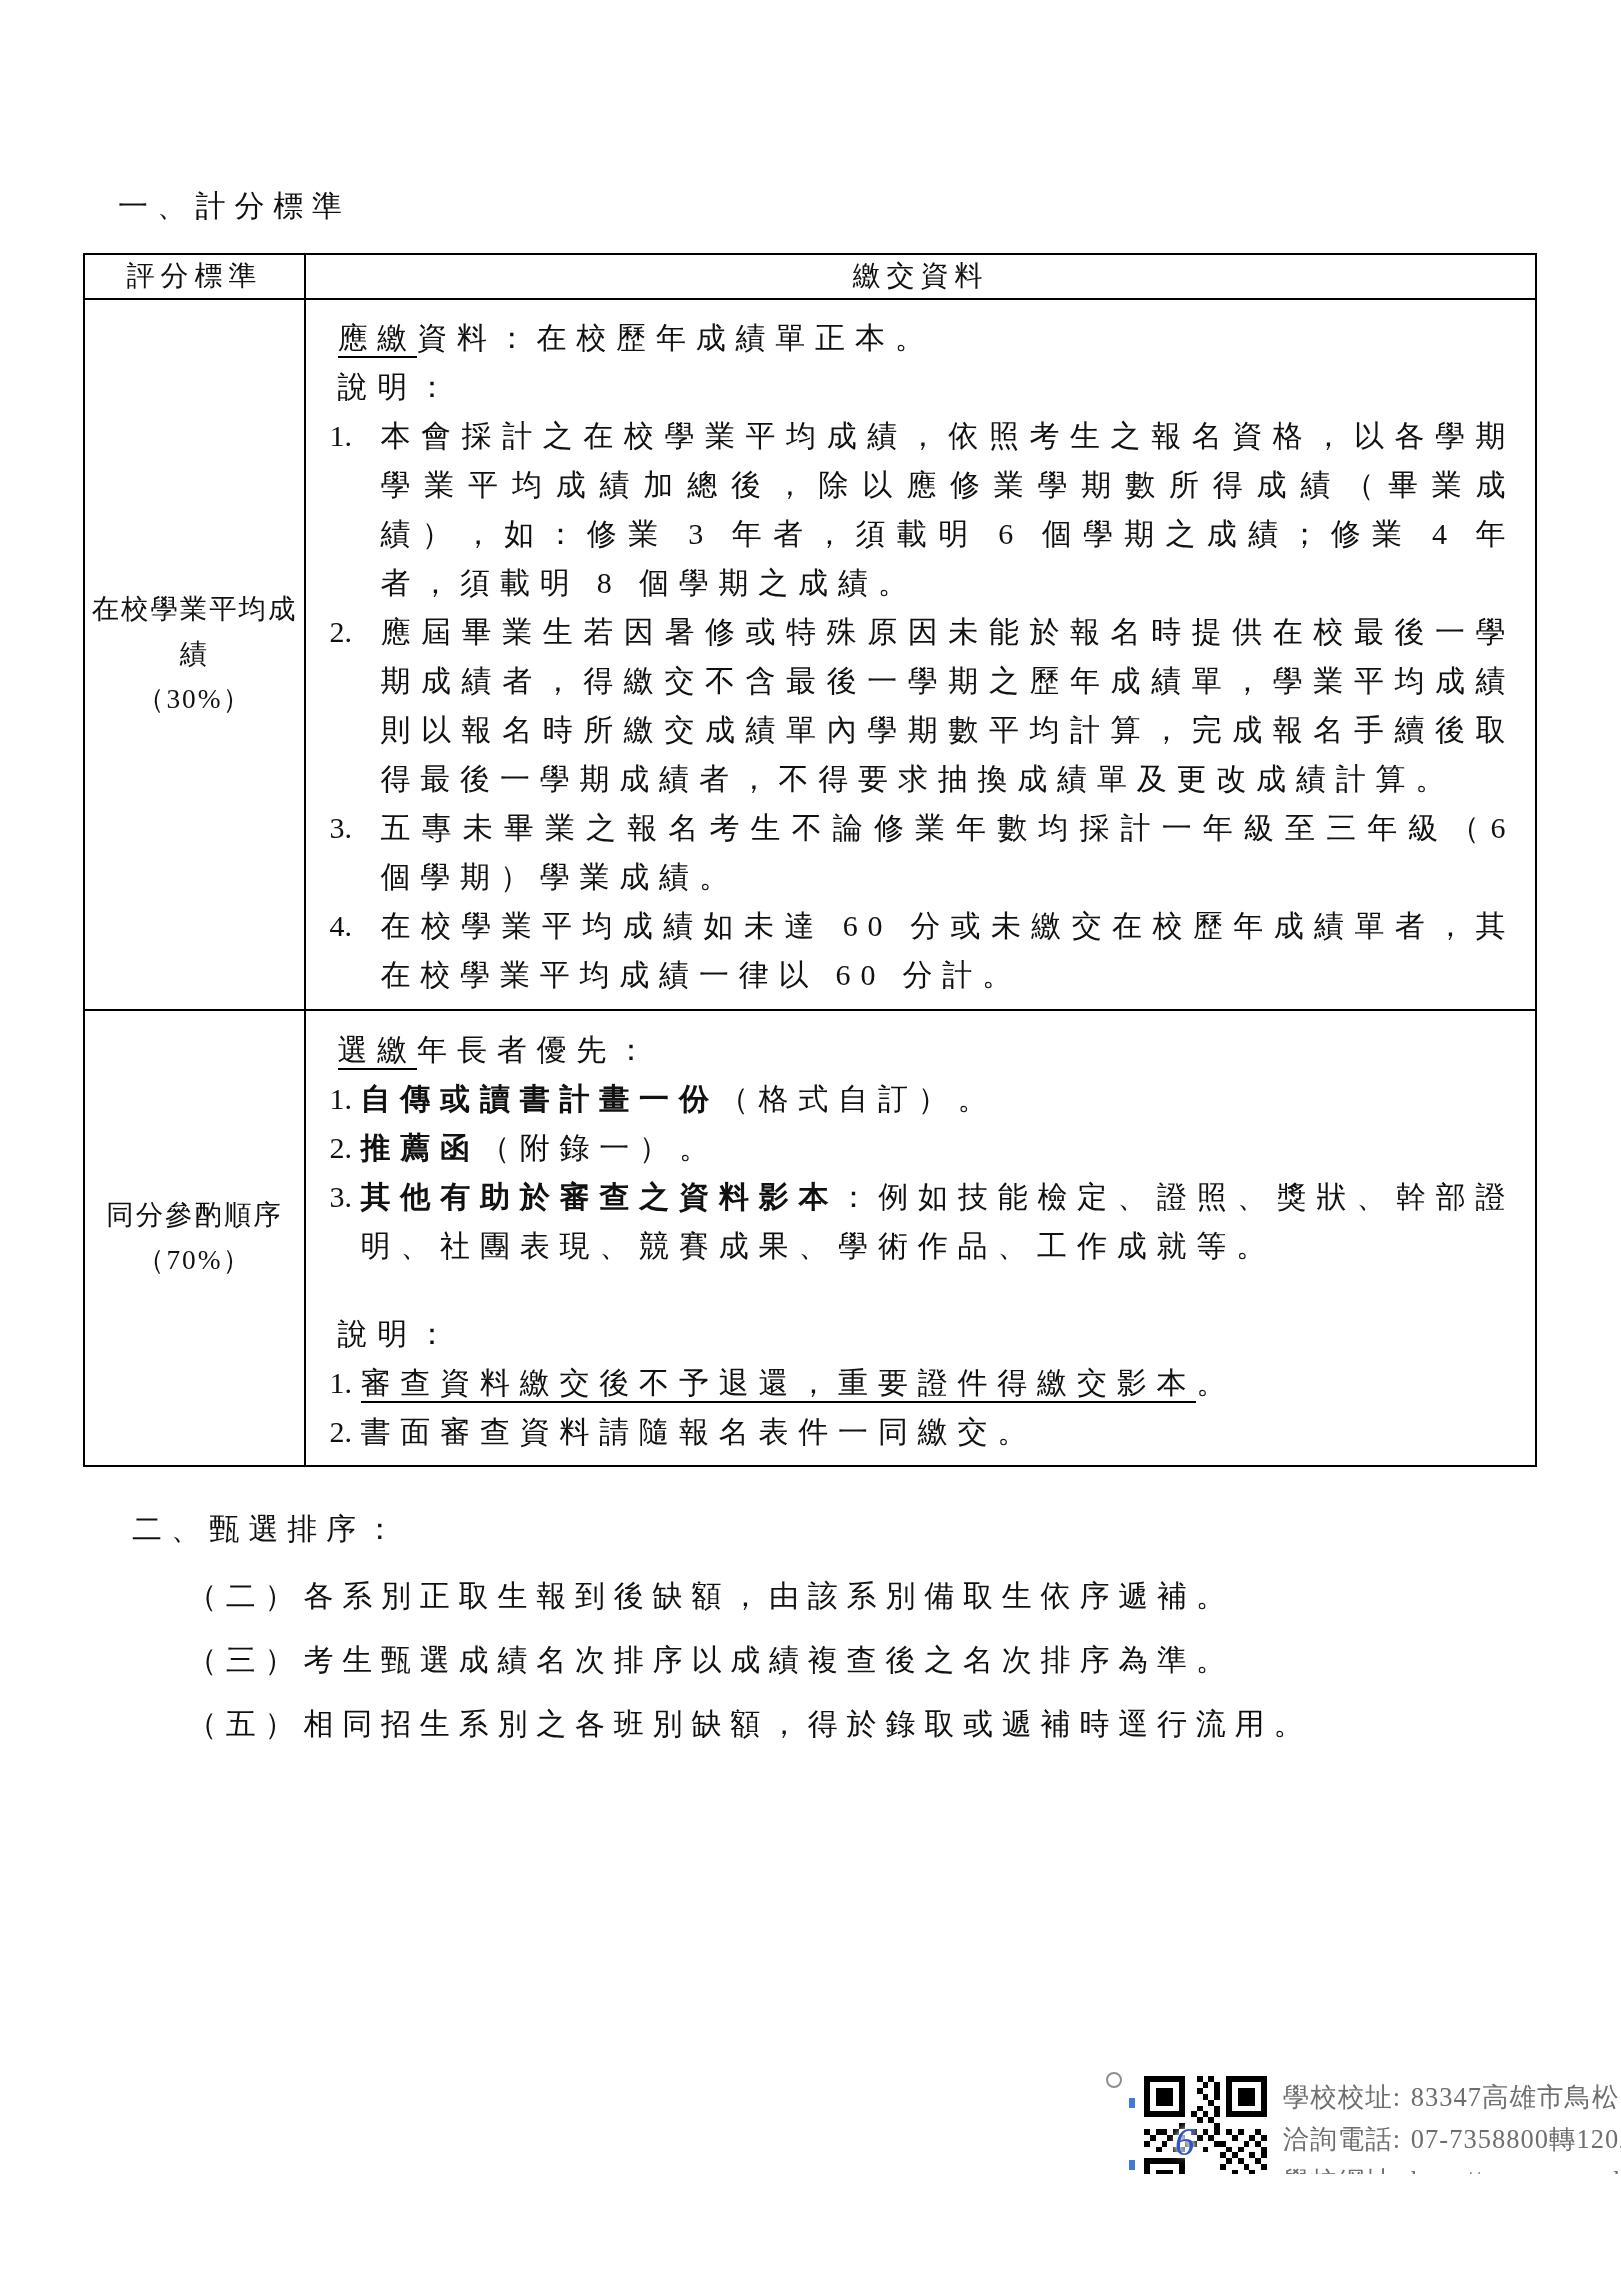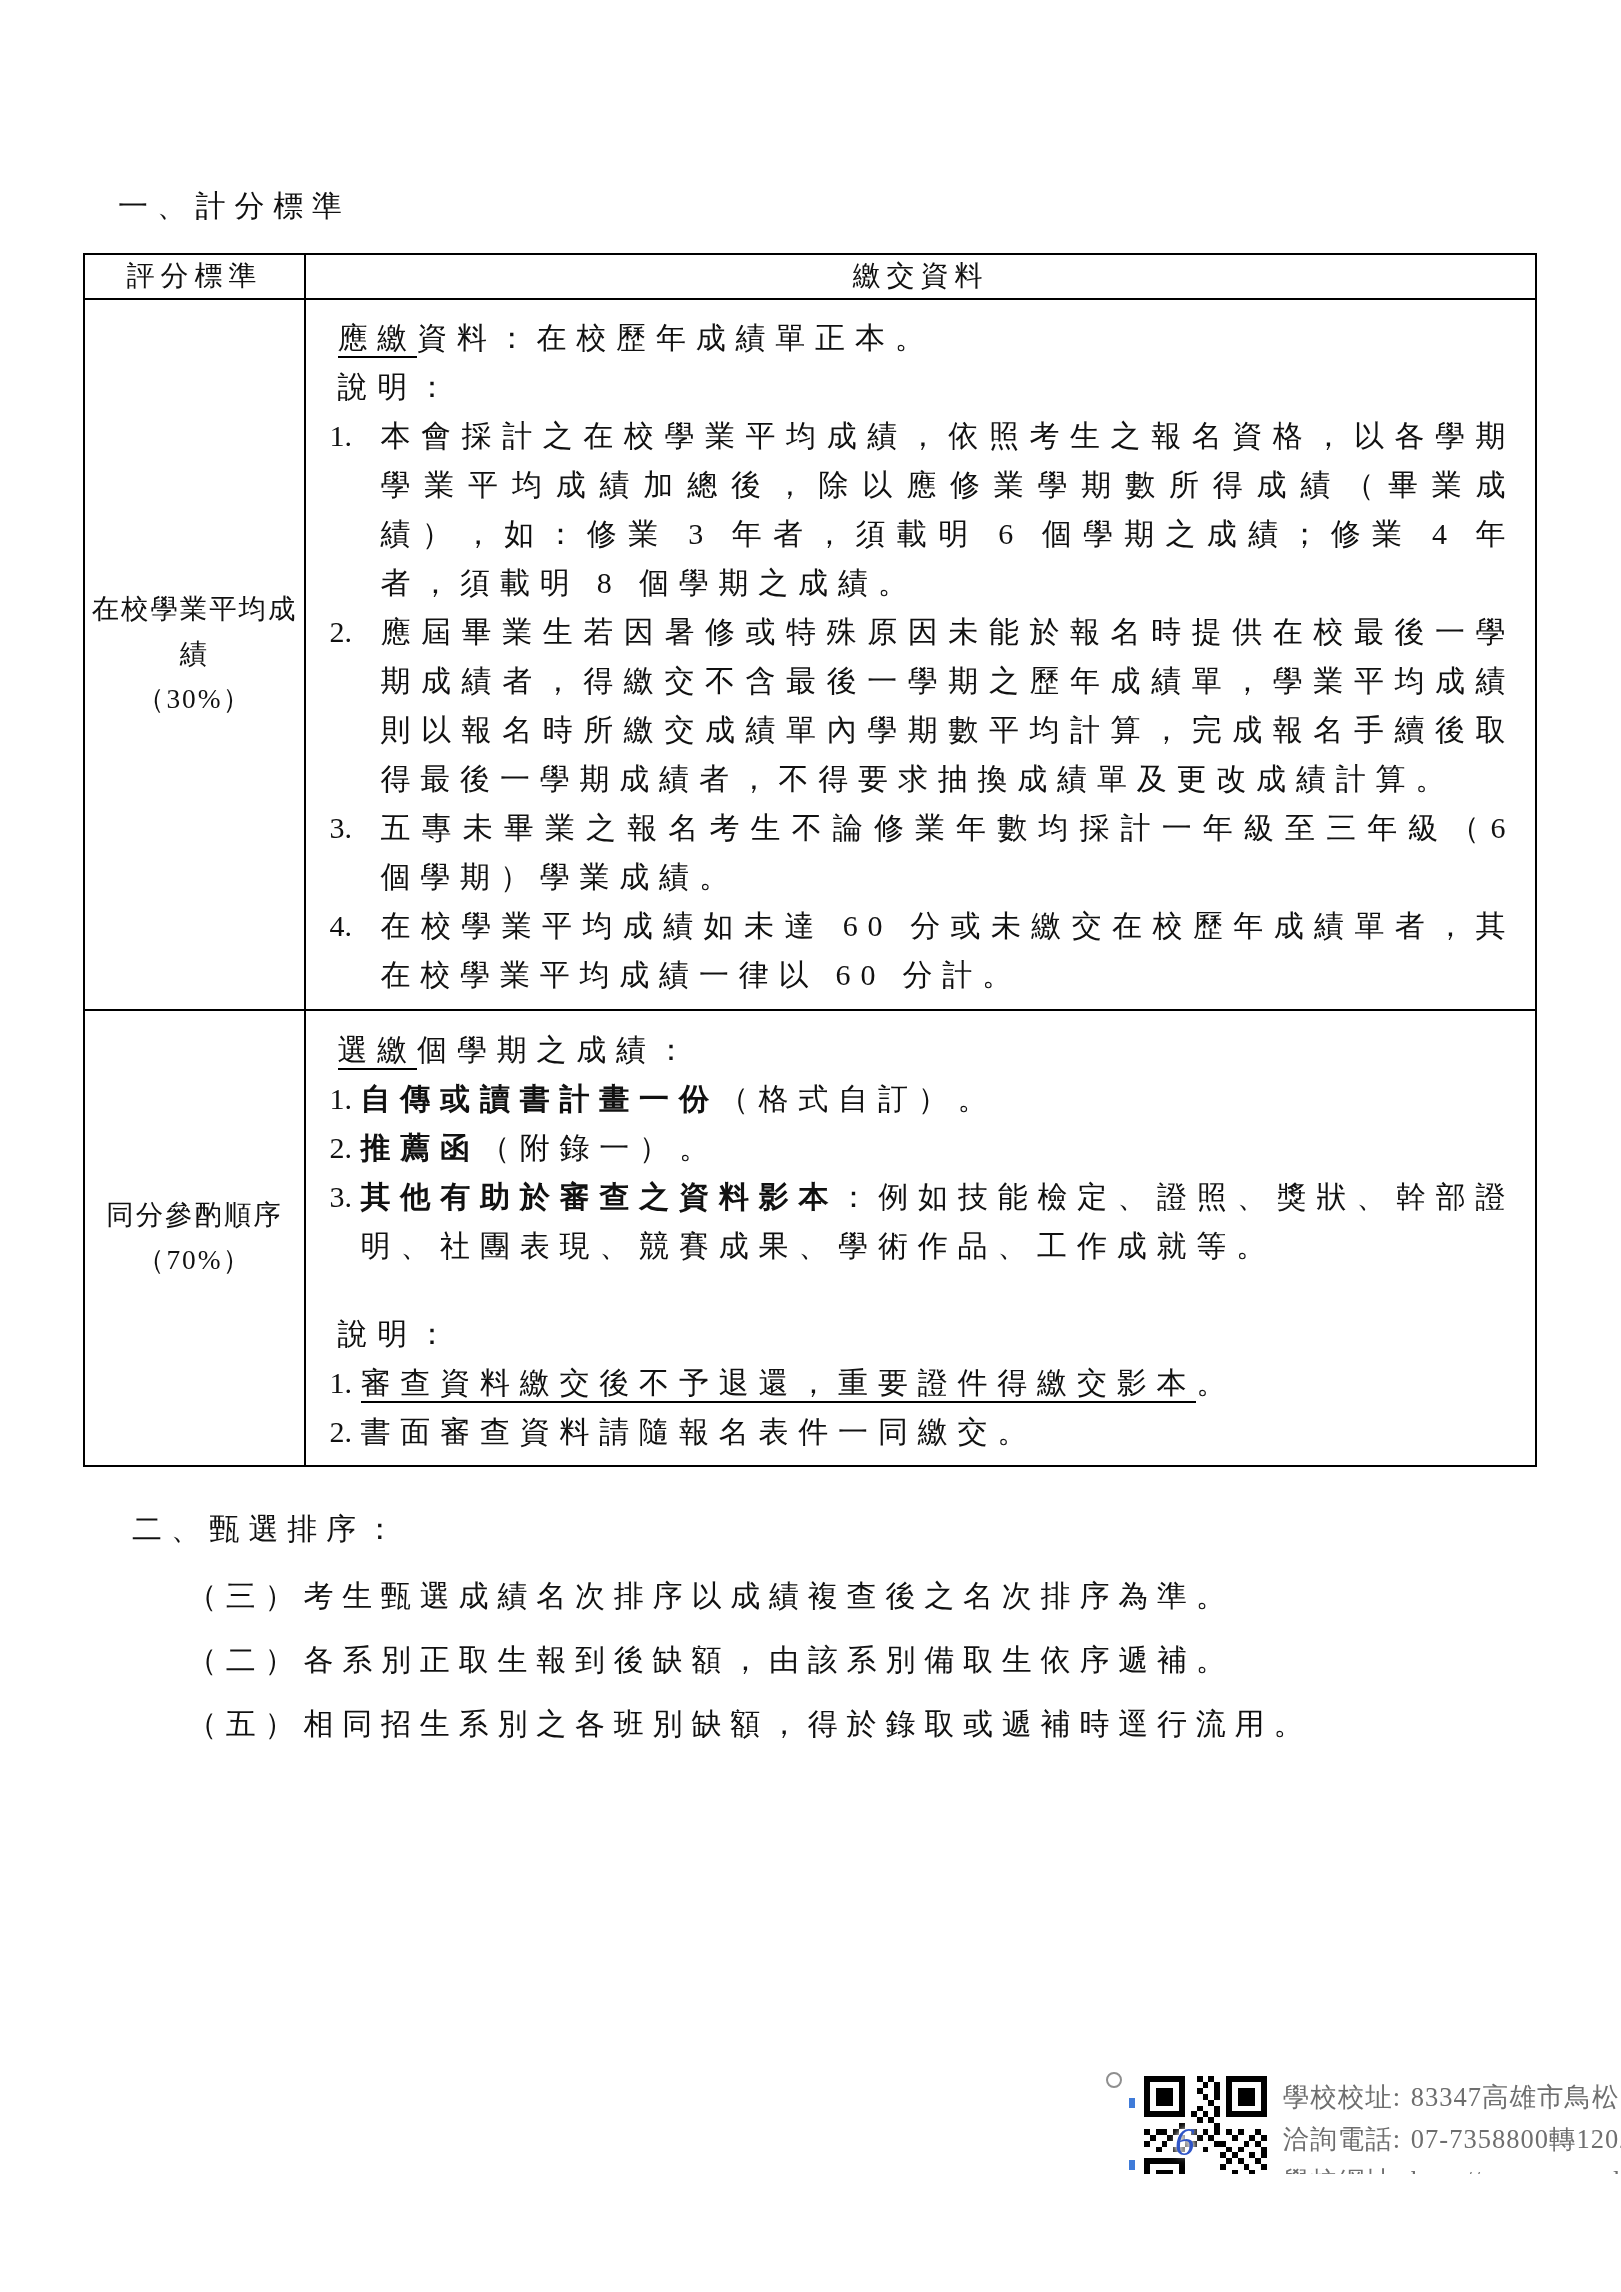--- a/index.html
+++ b/index.html
@@ -174,21 +174,21 @@
               <span class="itx">在校學業平均成績如未達 60 分或未繳交在校歷年成績單者，其在校學業平均成績一律以 60 分計。</span>
             </div>
         </td>
       </tr>
       <tr>
         <td class="crit">
           <div>同分參酌順序</div>
           <div>（70%）</div>
         </td>
         <td class="cont">
-          <div class="line"><span class="u">選繳</span><span>個學期之成績：</span></div>
+          <div class="line"><span class="u">選繳</span><span>年長者優先：</span></div>
           <div class="item2">
               <span class="num2">1.</span>
               <span class="itx2"><b>自傳或讀書計畫一份</b><span>（格式自訂）。</span></span>
             </div>
           <div class="item2">
               <span class="num2">2.</span>
               <span class="itx2"><b>推薦函</b><span>（附錄一）。</span></span>
             </div>
           <div class="item2">
               <span class="num2">3.</span>
@@ -205,22 +205,22 @@
               <span class="itx2"><span>書面審查資料請隨報名表件一同繳交。</span></span>
             </div>
         </td>
       </tr>
     </tbody>
   </table>
 
   <h2 class="h2">二、甄選排序：</h2>
 
   <div class="olist">
+    <div class="oitem"><span>（二）</span><span>各系別正取生報到後缺額，由該系別備取生依序遞補。</span></div>
     <div class="oitem"><span>（三）</span><span>考生甄選成績名次排序以成績複查後之名次排序為準。</span></div>
-    <div class="oitem"><span>（二）</span><span>各系別正取生報到後缺額，由該系別備取生依序遞補。</span></div>
     <div class="oitem"><span>（五）</span><span>相同招生系別之各班別缺額，得於錄取或遞補時逕行流用。</span></div>
   </div>
 
   <div class="ring"></div>
   <div class="speck s1"></div>
   <div class="speck s2"></div>
   <div class="speck s3"></div>
 
   <div class="footer">
     <div class="qr-wrap">

